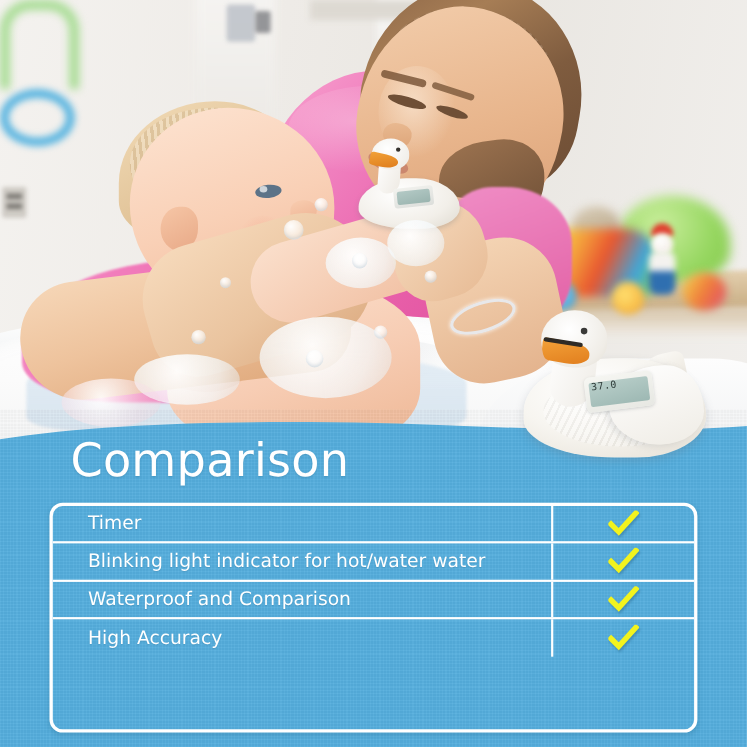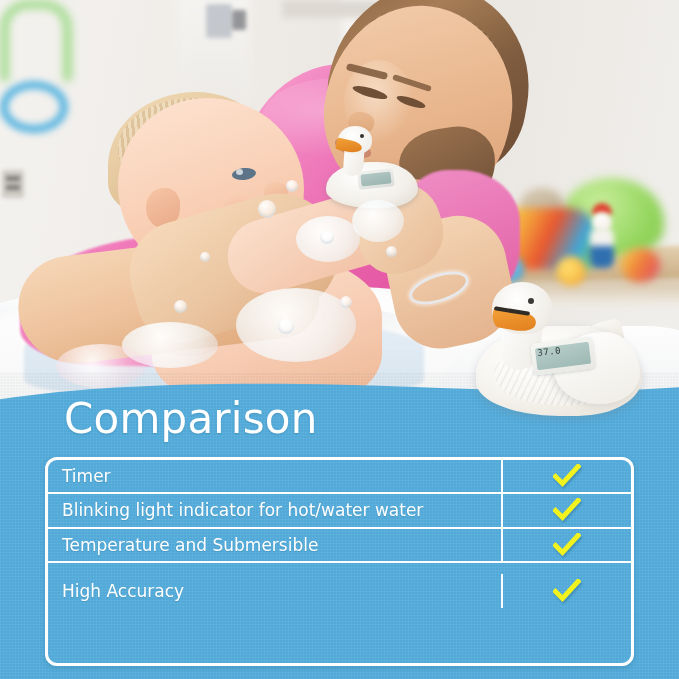--- a/index.html
+++ b/index.html
@@ -745,27 +745,27 @@
     box-sizing: border-box;
     overflow: hidden;
     box-shadow: 0 2px 5px rgba(25,85,120,.22);
   }
   .row {
     display: flex;
     height: 34.33px;
     box-sizing: border-box;
     border-bottom: 2.5px solid #ffffff;
   }
-  .row:last-child { border-bottom: none; margin-top: 11px; }
+  .row:last-child { border-bottom: none; }
   .cell-feature {
     flex: 0 0 455px;
     box-sizing: border-box;
     display: flex;
     align-items: center;
-    padding-left: 14px;
+    padding-left: 32px;
     border-right: 2.5px solid #ffffff;
     color: #ffffff;
     font-size: 17px;
     font-family: "DejaVu Sans", sans-serif;
     letter-spacing: 0;
     white-space: nowrap;
     text-shadow: 0 1px 1px rgba(30,90,125,.22);
   }
   .cell-check {
     flex: 1 1 auto;
@@ -917,21 +917,21 @@
     <div class="row">
       <div class="cell-feature">Blinking light indicator for hot/water water</div>
       <div class="cell-check">
         <svg class="check-mark" viewBox="0 0 28 24">
           <path d="M2.5,12.5 L9.5,19.5 L25,2.5" fill="none" stroke="#F2F31E" stroke-width="5" stroke-linecap="square" stroke-linejoin="miter"></path>
         </svg>
       </div>
     </div>
 
     <div class="row">
-      <div class="cell-feature">Temperature and Submersible</div>
+      <div class="cell-feature">Waterproof and Comparison</div>
       <div class="cell-check">
         <svg class="check-mark" viewBox="0 0 28 24">
           <path d="M2.5,12.5 L9.5,19.5 L25,2.5" fill="none" stroke="#F2F31E" stroke-width="5" stroke-linecap="square" stroke-linejoin="miter"></path>
         </svg>
       </div>
     </div>
 
 
 
     <div class="row">

